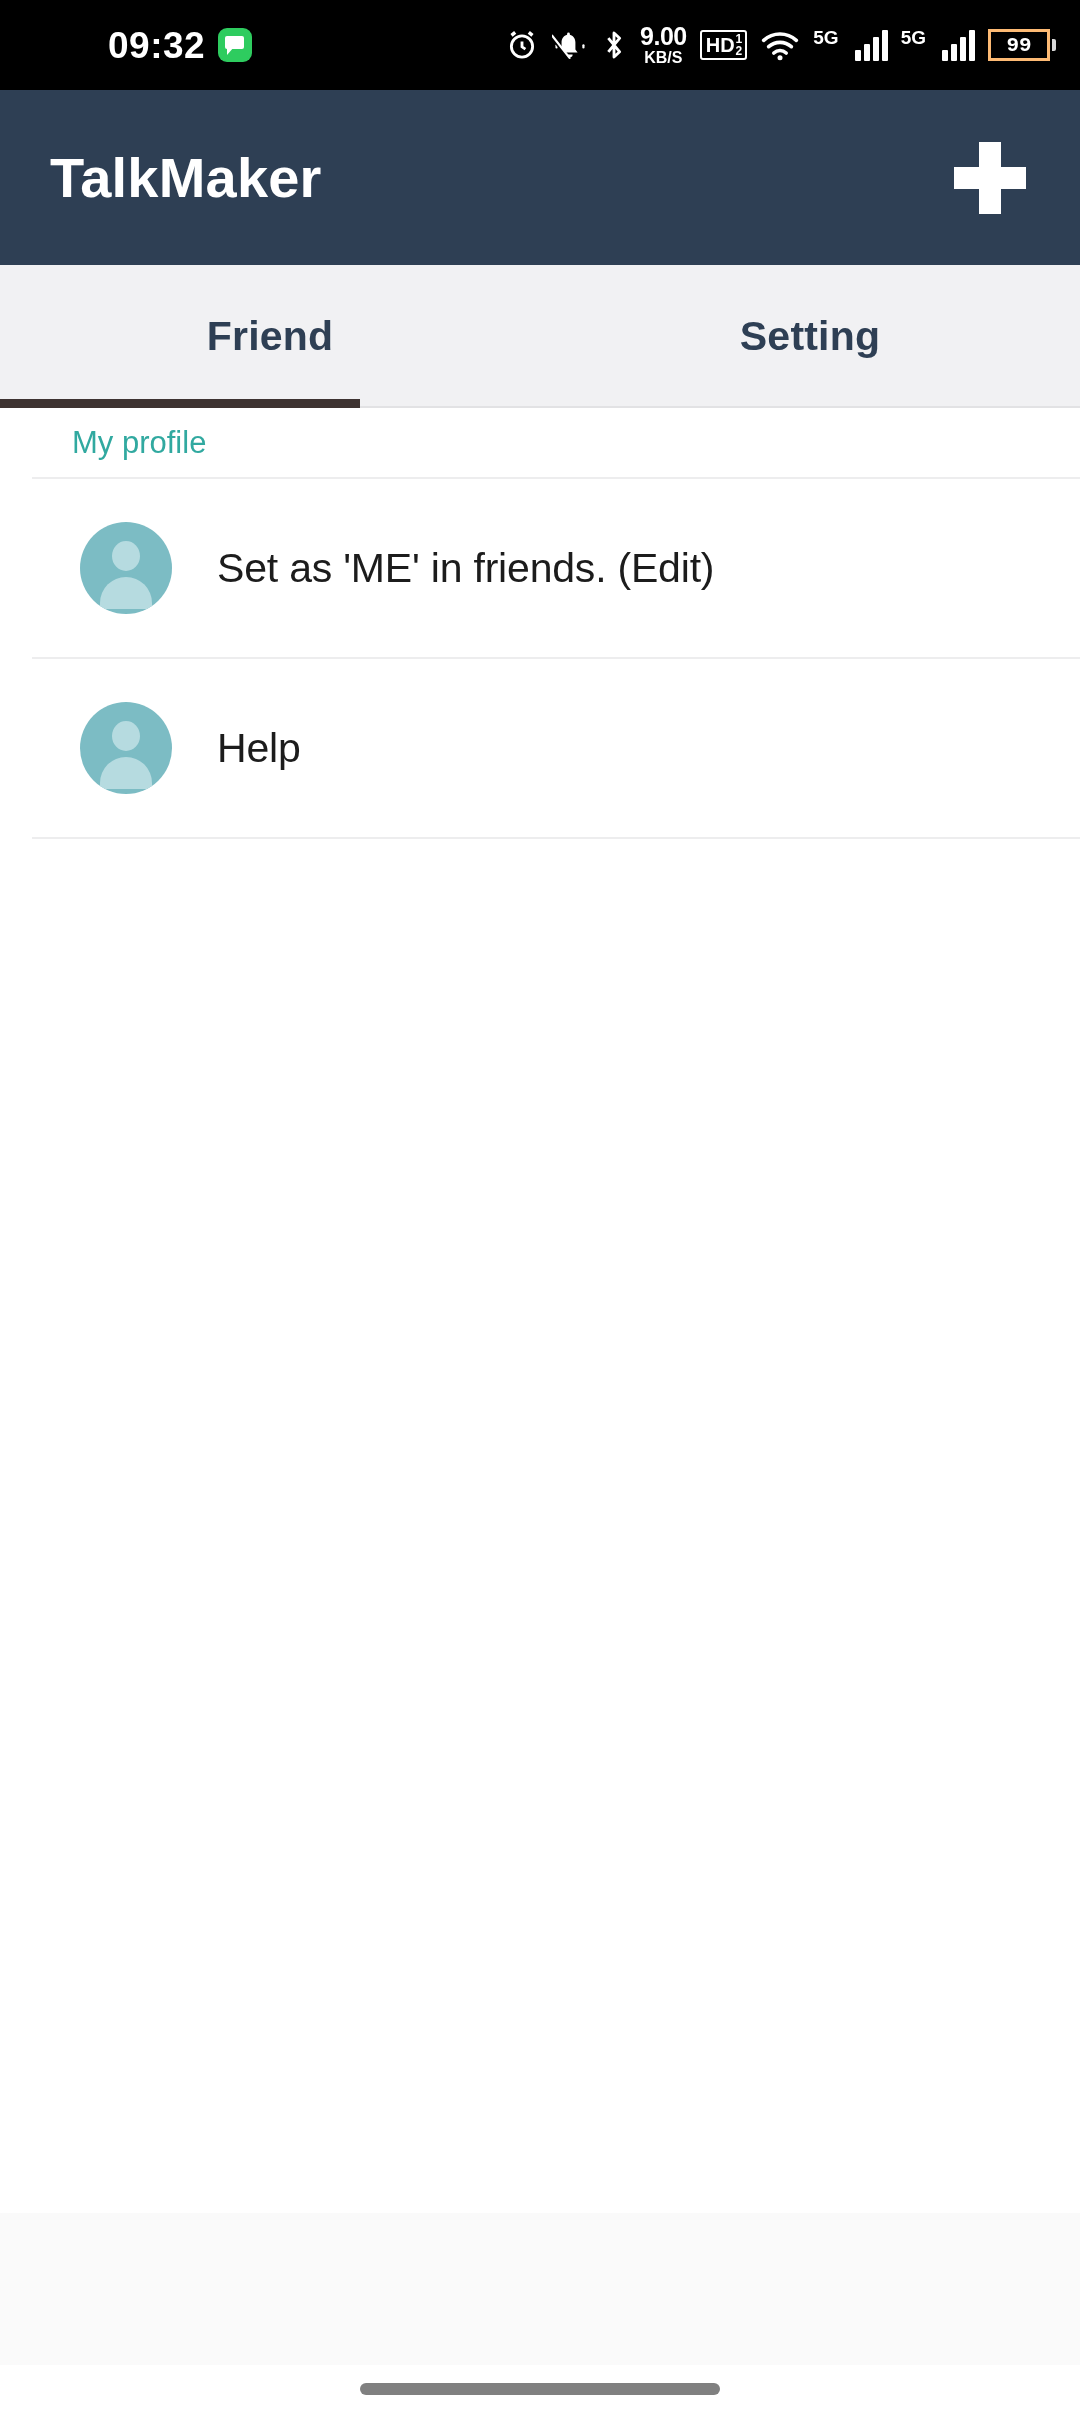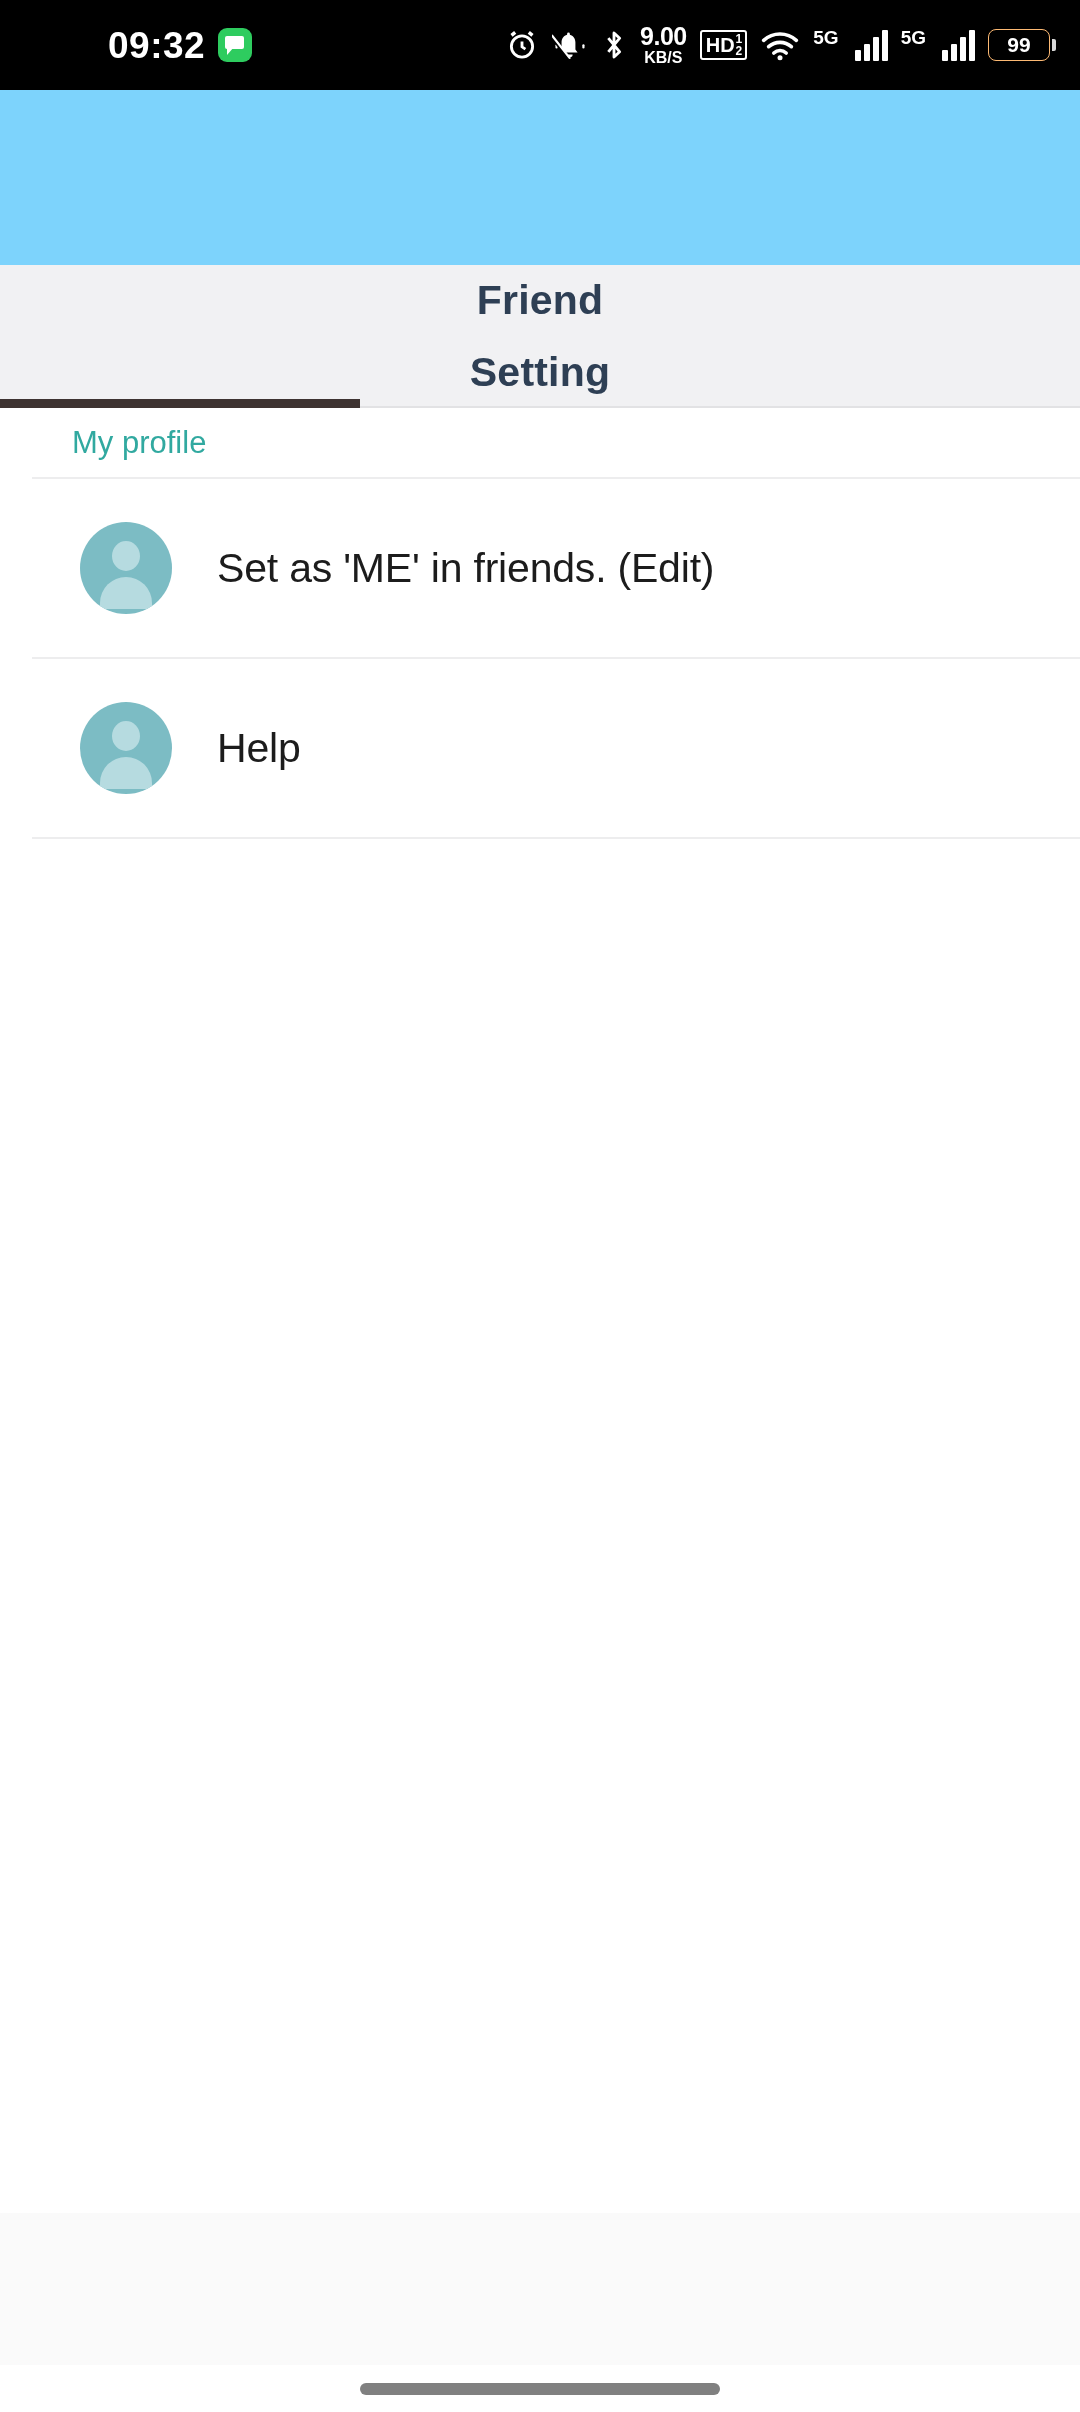--- a/index.html
+++ b/index.html
@@ -116,26 +116,27 @@
   .sig-bars i:nth-child(1) { height: 11px; }
   .sig-bars i:nth-child(2) { height: 17px; }
   .sig-bars i:nth-child(3) { height: 24px; }
   .sig-bars i:nth-child(4) { height: 31px; }
 
   .battery {
     display: flex;
     align-items: center;
   }
   .battery .bbody {
-    border: 1px solid #fdba74;
-    border-radius: 8px;
+    border: 3px solid #fdba74;
+    border-radius: 0;
     width: 62px; height: 32px;
     display: flex; align-items: center; justify-content: center;
     font-size: 21px; font-weight: 700;
     color: #ffffff;
+    font-family: Liberation Mono, monospace;
   }
   .battery .btip {
     width: 4px; height: 12px;
     background: #d8d8d8;
     border-radius: 0 2px 2px 0;
     margin-left: 2px;
   }
 
   
   .app-bar {
@@ -175,21 +176,20 @@
   }
 
   
   .tabs {
     position: absolute;
     top: 265px; left: 0;
     width: 1080px;
     height: 143px;
     background: #f1f1f3;
     display: flex;
-    flex-direction: column;
   }
   .tab {
     flex: 1;
     display: flex;
     align-items: center;
     justify-content: center;
     font-size: 41px;
     font-weight: 700;
     color: #2e3f54;
     cursor: pointer;
@@ -403,20 +403,27 @@
           </span>
       </span>
 
       <span class="battery">
         <span class="bbody">99</span>
         <span class="btip"></span>
       </span>
     </div>
   </div>
 
+  <div class="app-bar">
+    <div class="app-title">TalkMaker</div>
+    <div class="add-btn">
+      <span class="plus-h"></span>
+      <span class="plus-v"></span>
+    </div>
+  </div>
 
   <div class="tabs">
     <div class="tab">Friend</div>
     <div class="tab">Setting</div>
     <div class="tabs-divider"></div>
     <div class="tab-indicator"></div>
   </div>
 
   <div class="content">
 

